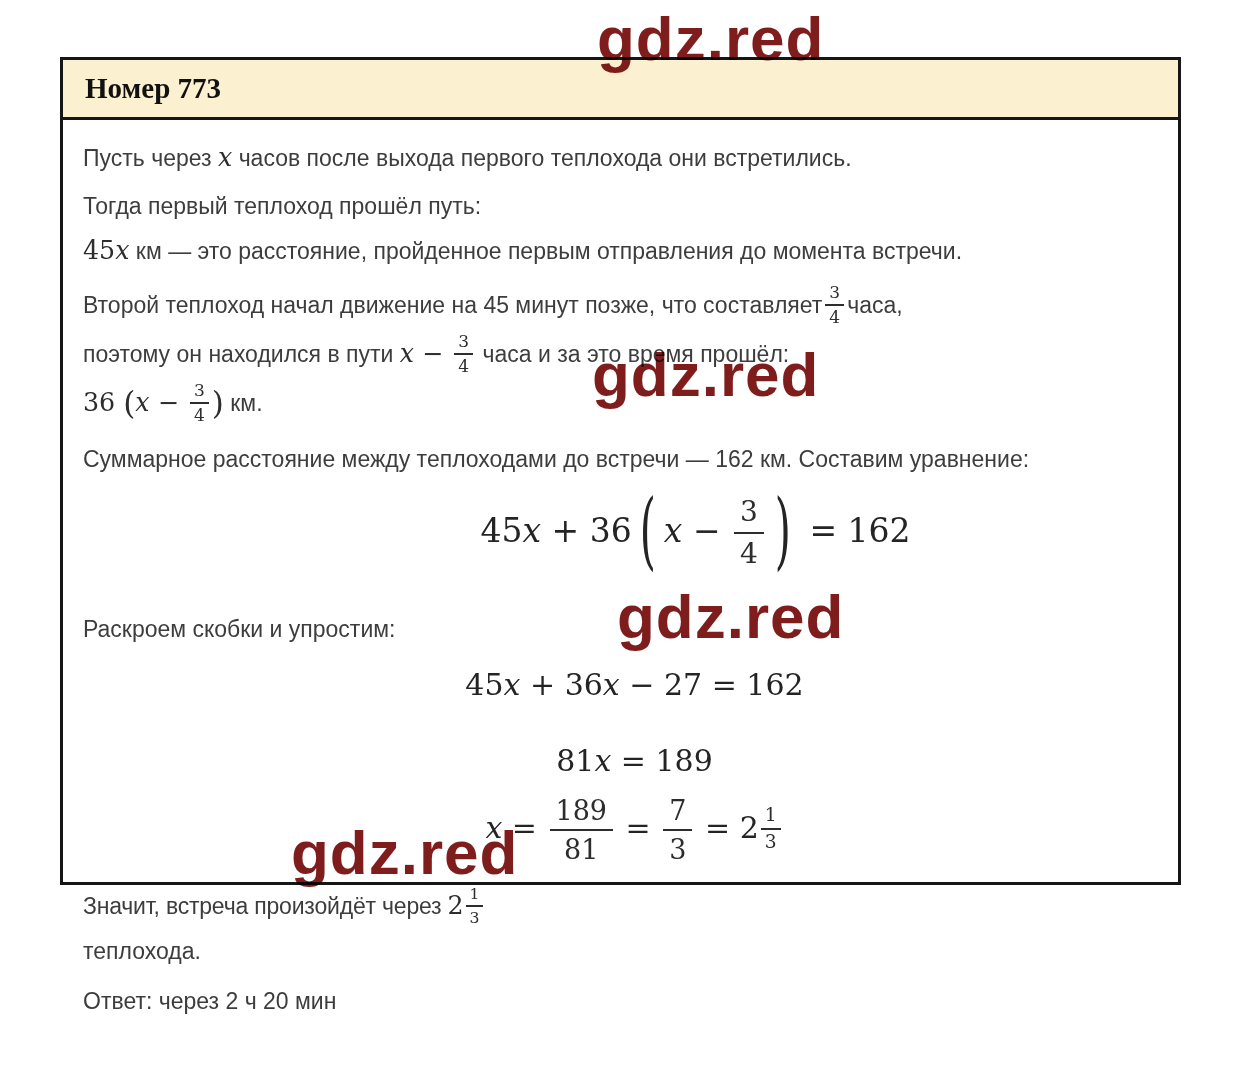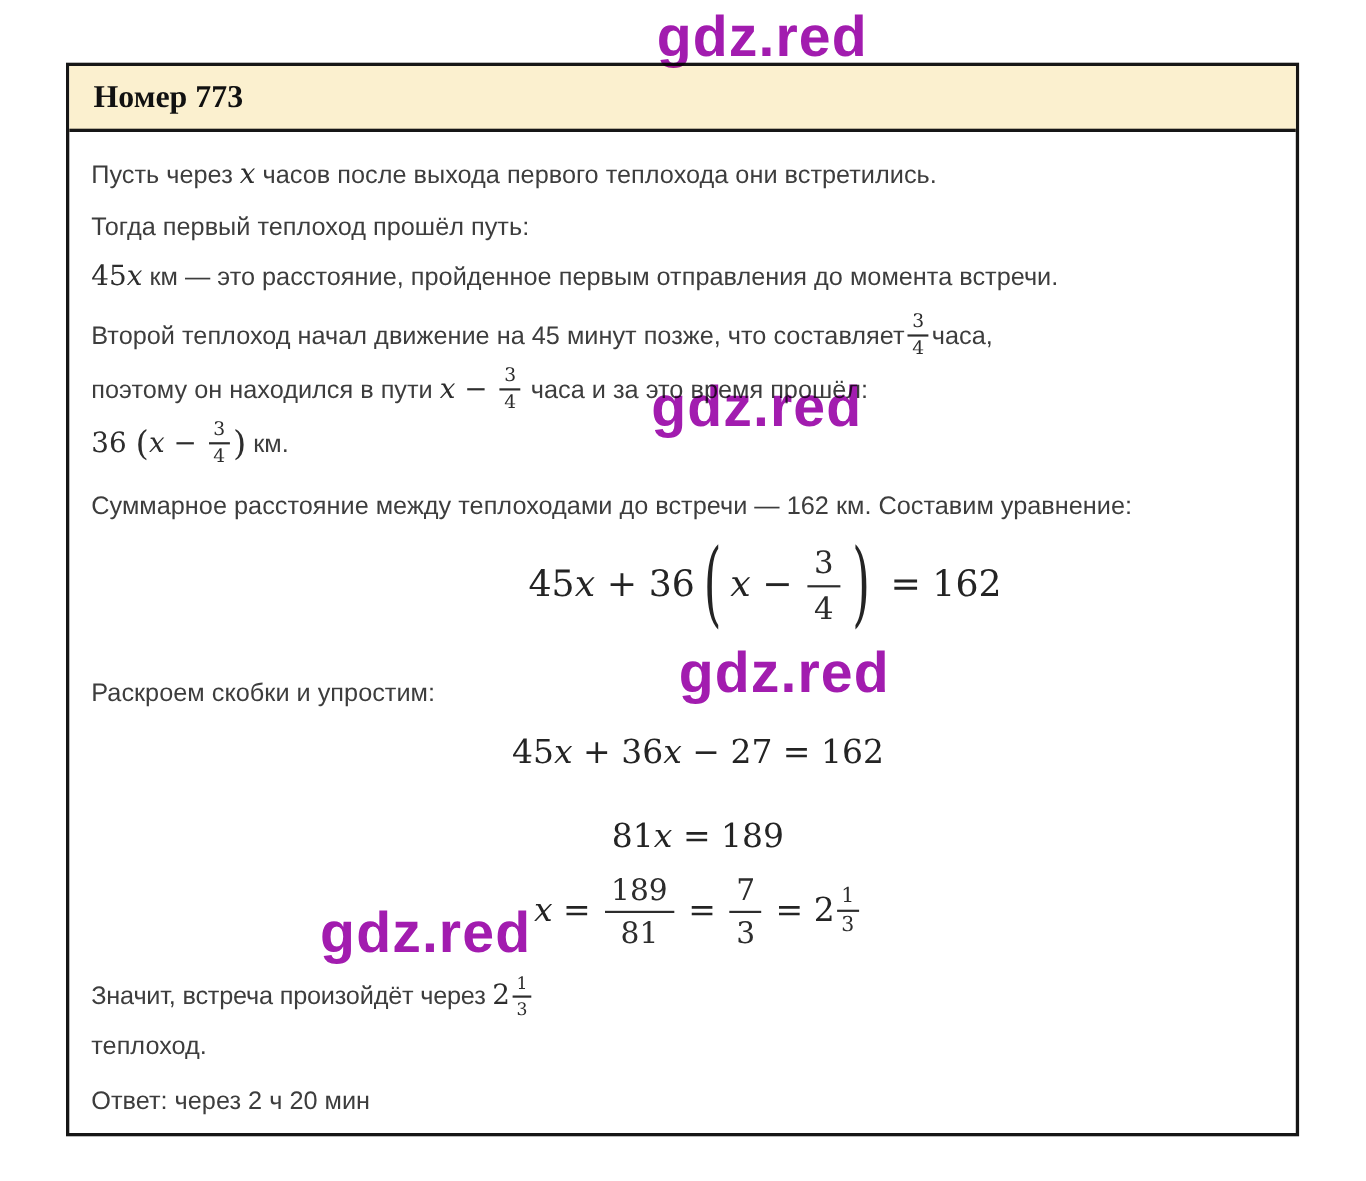--- a/index.html
+++ b/index.html
@@ -6,32 +6,32 @@
   body{
     width:1242px;height:1074px;position:relative;overflow:hidden;
     background:#ffffff;
     font-family:"Liberation Sans",sans-serif;
     color:#3d3d3d;
   }
   
   .wm{
     position:absolute;z-index:6;
     font-family:"Liberation Sans",sans-serif;
-    font-weight:bold;font-size:52px;line-height:1;
-    color:#a21caf;letter-spacing:1px;
+    font-weight:bold;font-size:62px;line-height:1;
+    color:#7f1d1d;letter-spacing:1px;
     mix-blend-mode:multiply;
     pointer-events:none;
   }
   .wm1{left:597px;top:8px;}
   .wm2{left:592px;top:344px;}
   .wm3{left:617px;top:586px;}
   .wm4{left:291px;top:822px;}
   
   .card{
-    position:absolute;left:60px;top:57px;width:1121px;height:976px;
+    position:absolute;left:60px;top:57px;width:1121px;height:828px;
     box-sizing:border-box;border:3px solid #161616;background:#ffffff;
   }
   .card-header{
     height:60px;box-sizing:border-box;
     background:#fbf0cf;border-bottom:3px solid #161616;
     display:flex;align-items:center;padding:0 22px;
   }
   .card-title{
     font-family:"Liberation Serif",serif;font-weight:bold;
     font-size:29px;color:#111111;
@@ -122,18 +122,18 @@
     <p class="expand-label">Раскроем скобки и упростим:</p>
 
     <div class="eq eq-step eq-s1"><span>45</span><i>x</i><span> + 36</span><i>x</i><span> − 27 = 162</span></div>
 
     <div class="eq eq-step eq-s2"><span>81</span><i>x</i><span> = 189</span></div>
 
     <div class="eq eq-x"><i>x</i><span> = </span><span class="frac"><span class="fn">189</span><span class="fd">81</span></span><span> = </span><span class="frac"><span class="fn">7</span><span class="fd">3</span></span><span> = </span><span class="mixed"><span>2</span><span class="frac"><span class="fn">1</span><span class="fd">3</span></span></span></div>
 
     <p class="concl1"><span>Значит, встреча произойдёт через </span><span class="mixed mn"><span>2</span><span class="frac"><span class="fn">1</span><span class="fd">3</span></span></span></p>
 
-    <p class="concl2">теплоход.</p>
+    <p class="concl2">теплохода.</p>
 
     <p class="answer">Ответ: через 2 ч 20 мин</p>
 
   </div>
 </div>
 
 </body></html>

